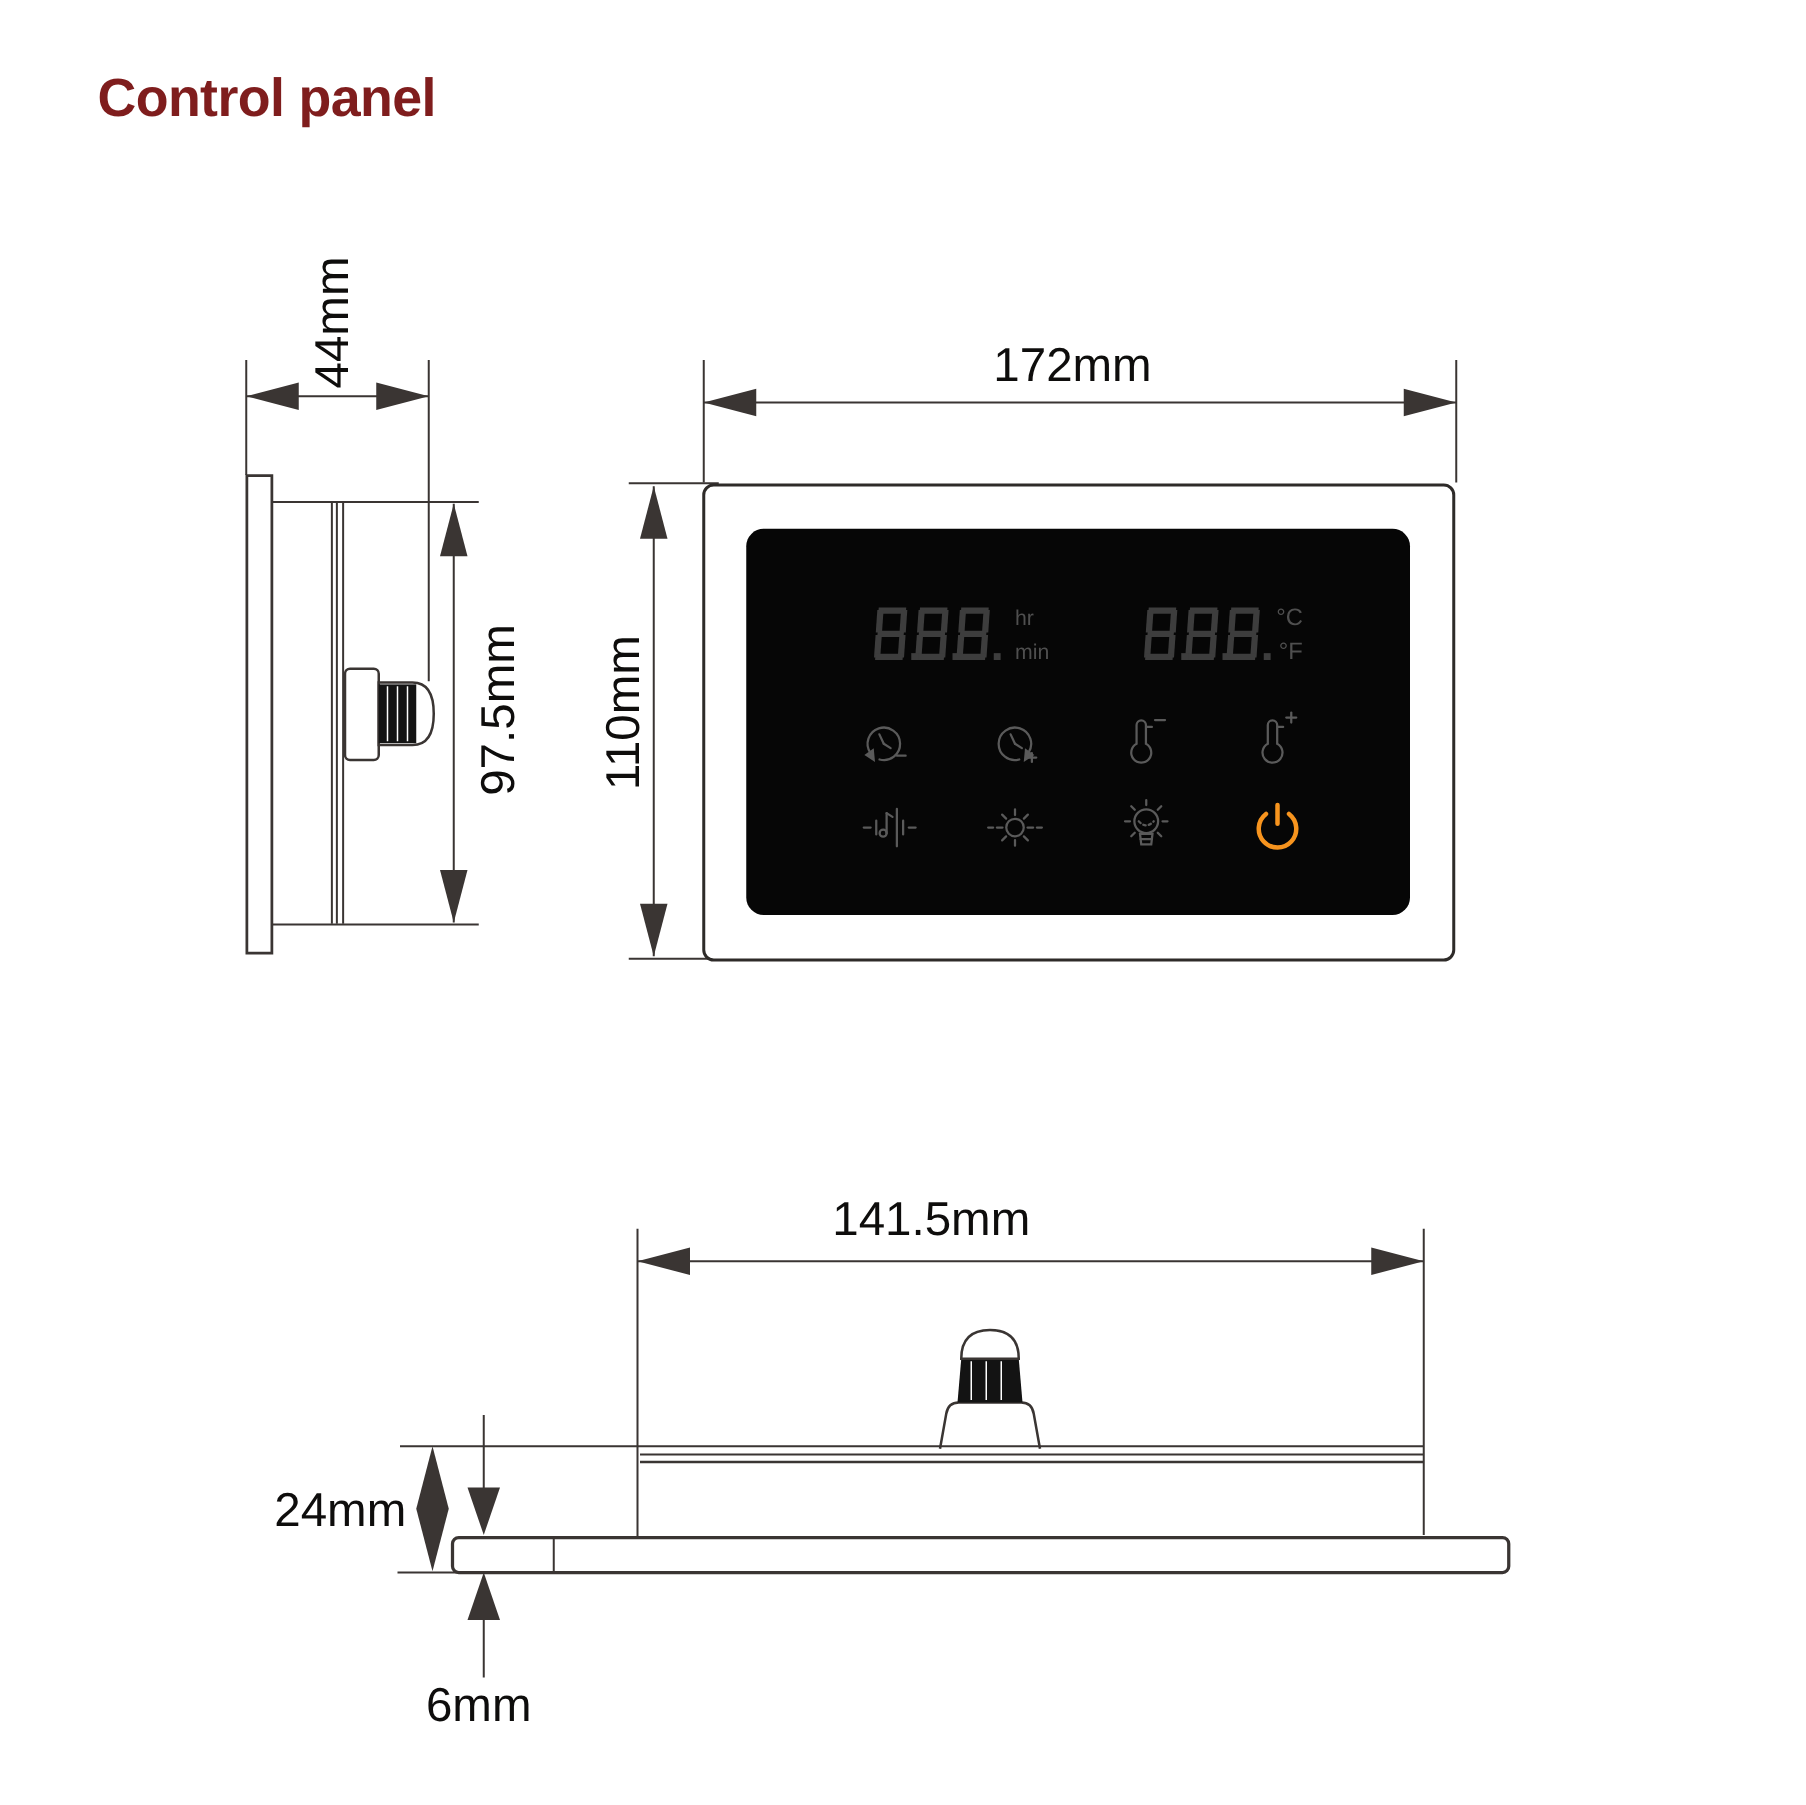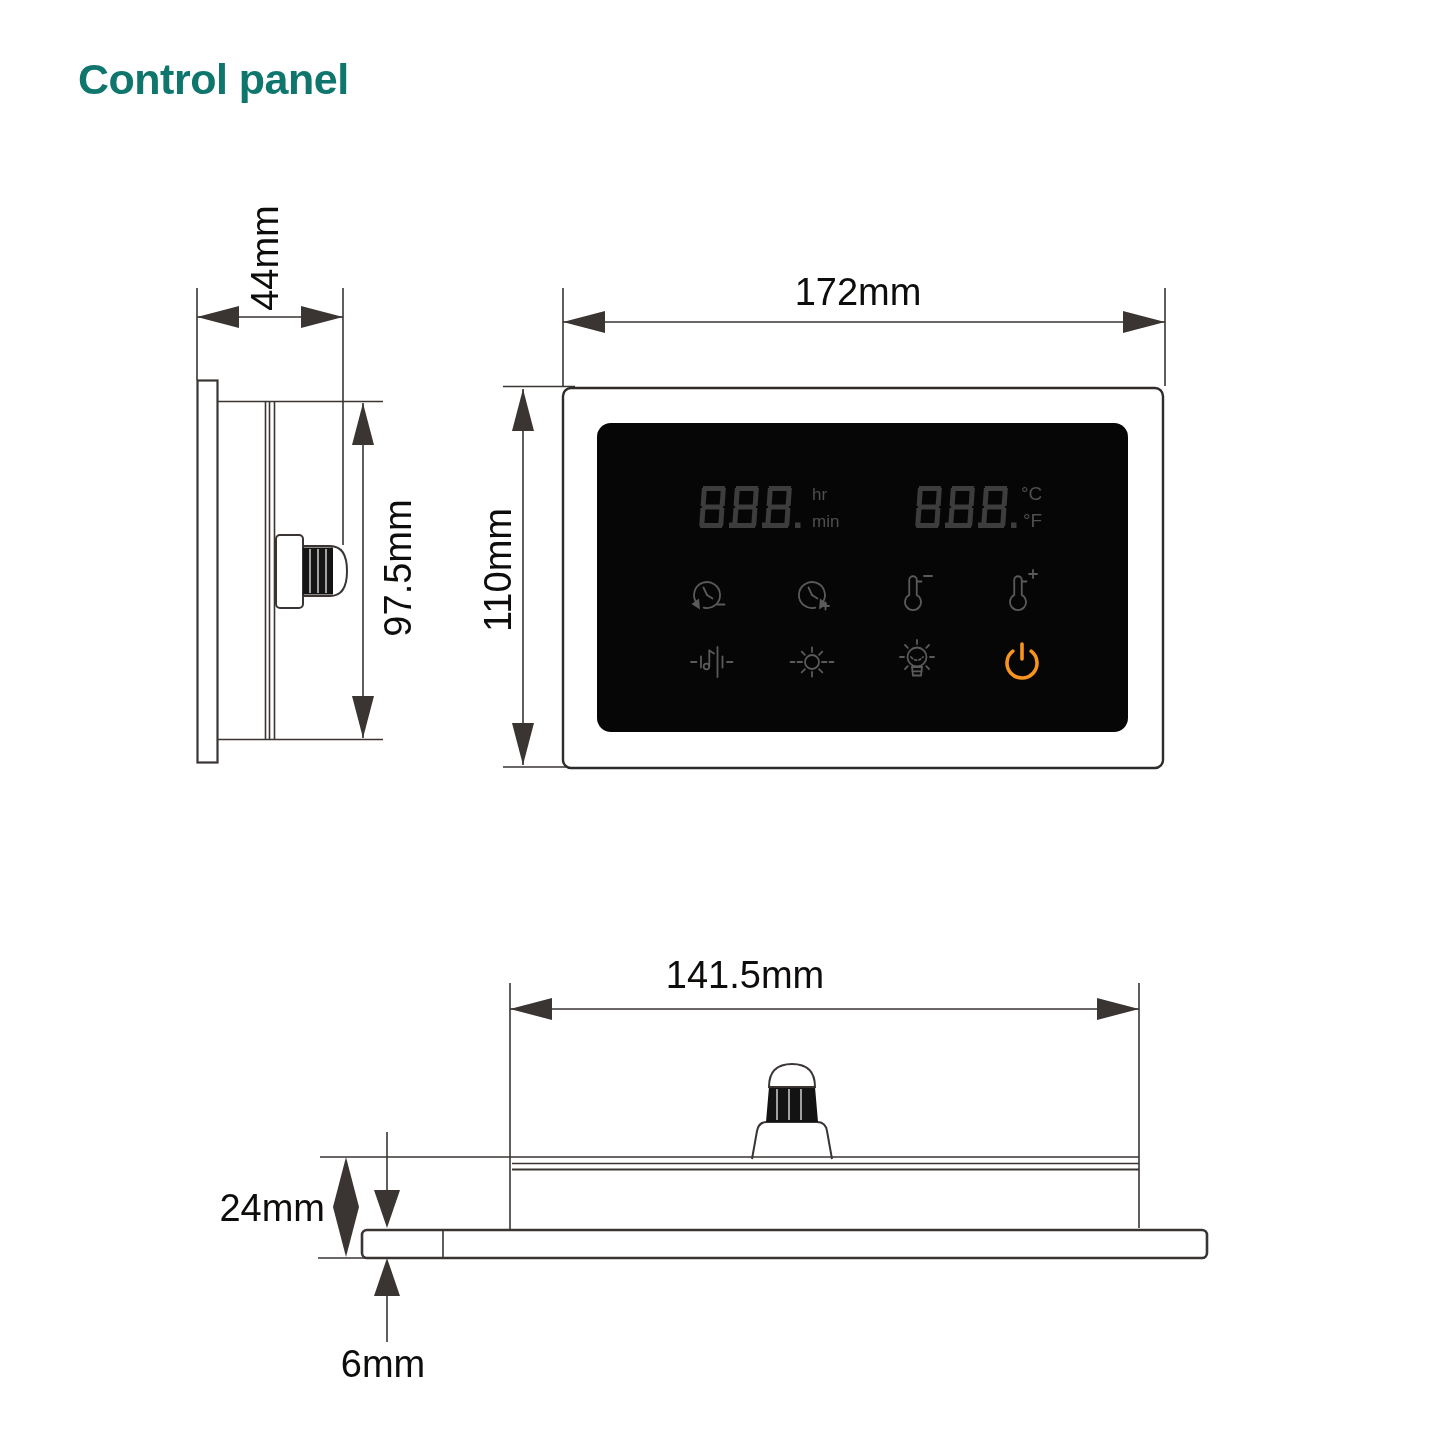--- a/index.html
+++ b/index.html
@@ -1,19 +1,19 @@
 <!DOCTYPE html>
 <html><head>
 <meta charset="utf-8">
 <style>
   html,body{margin:0;padding:0;background:#ffffff;}
   .page{position:relative;width:1445px;height:1444px;background:#ffffff;overflow:hidden;
         font-family:"Liberation Sans",sans-serif;}
   .title{position:absolute;left:78px;top:55px;font-size:43px;font-weight:700;
-         color:#0f766e;letter-spacing:-0.5px;}
+         color:#7f1d1d;letter-spacing:-0.5px;}
   svg{position:absolute;left:0;top:0;}
   svg text{font-family:"Liberation Sans",sans-serif;fill:#0e0d0c;}
   .dim{font-size:38px;}
   .lbl{fill:#4f4f4f;}
 </style>
 </head>
 <body>
 
 <div class="page">
 

